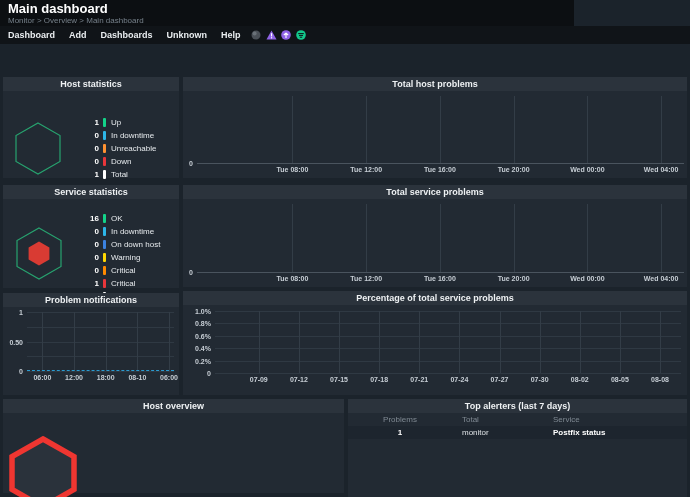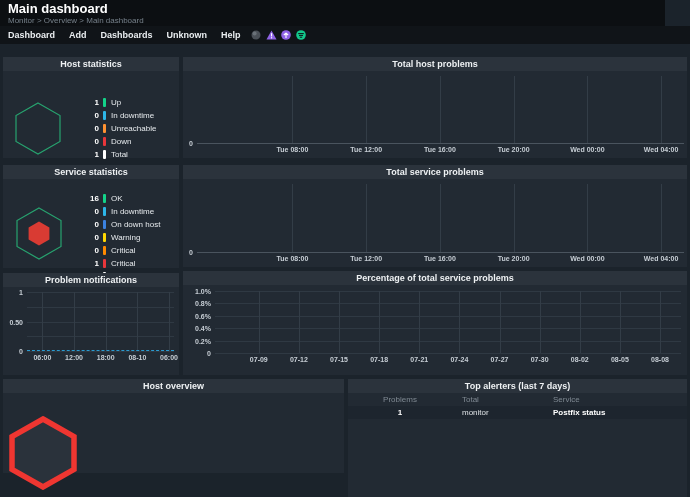--- a/index.html
+++ b/index.html
@@ -1,32 +1,32 @@
 <!DOCTYPE html>
 <html><head>
 <meta charset="utf-8">
 <style>
   * { margin:0; padding:0; box-sizing:border-box; }
   html,body { width:690px; height:497px; }
   body { font-family:"Liberation Sans", sans-serif; background:#1b232b; position:relative; overflow:hidden; }
 
   
-  .topbar { position:absolute; left:0; top:0; width:665px; height:26px; background:#0c0f12; }
+  .topbar { position:absolute; left:0; top:0; width:574px; height:26px; background:#0c0f12; }
   .page-title { position:absolute; left:8px; top:1px; font-size:13px; font-weight:bold; color:#ffffff; }
   .breadcrumb { position:absolute; left:8px; top:16px; font-size:8px; color:#76808a; }
 
   .menubar { position:absolute; left:0; top:26px; width:690px; height:18px; background:#101418; display:flex; align-items:center; }
   .menu-item { font-size:9px; font-weight:bold; color:#e9edf0; margin-left:14px; cursor:pointer; }
   .menu-item:first-child { margin-left:8px; }
   .menu-icons { display:flex; align-items:center; margin-left:10px; gap:5px; }
   .micon { width:10px; height:10px; display:inline-block; position:relative; }
   .micon svg { display:block; }
 
   
-  .panel { position:absolute; background:#222a33; }
+  .panel { position:absolute; background:#222a33;margin-top:20px; }
   .panel-title { height:14px; background:#2b333c; text-align:center; font-size:9px; font-weight:bold; color:#eef1f3; line-height:14px; white-space:nowrap; overflow:hidden; cursor:pointer; }
   .panel-body { position:absolute; left:0; right:0; top:14px; bottom:0; }
 
   #p-host-stats   { left:3px;  top:57px;  width:176px; height:101px; }
   #p-host-prob    { left:183px;top:57px;  width:504px; height:101px; }
   #p-svc-stats    { left:3px;  top:165px; width:176px; height:103px; }
   #p-svc-prob     { left:183px;top:165px; width:504px; height:102px; }
   #p-notif        { left:3px;  top:273px; width:176px; height:102px; }
   #p-pct          { left:183px;top:271px; width:504px; height:104px; }
   #p-host-ov      { left:3px;  top:379px; width:341px; height:94px; }

